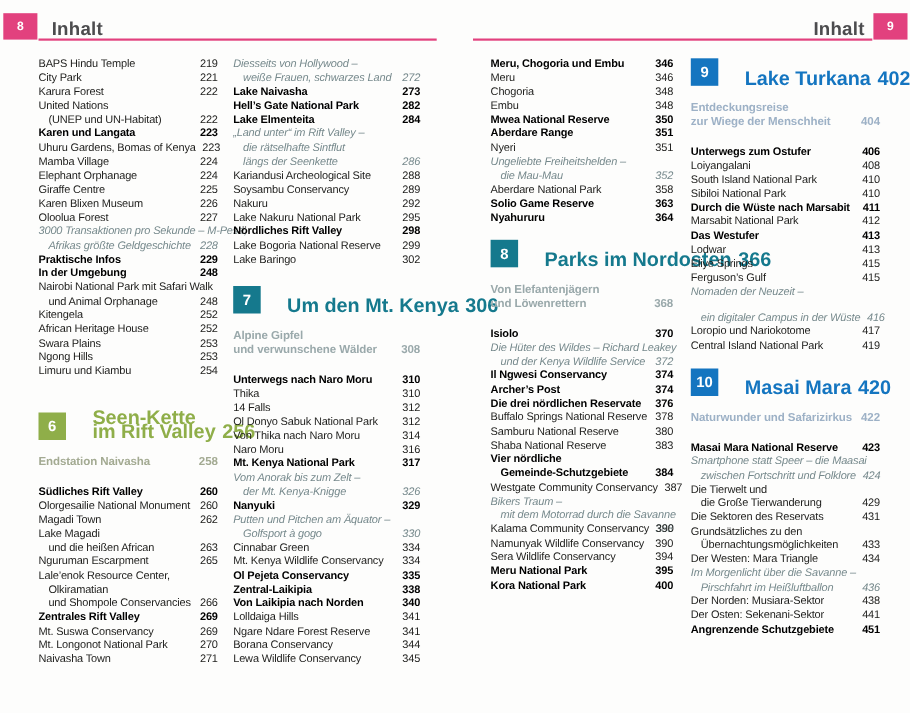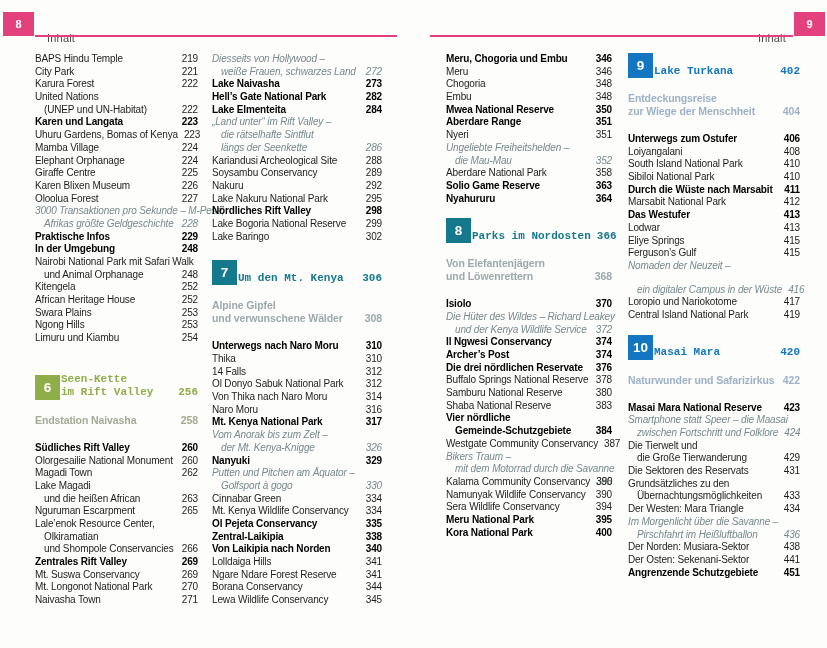--- a/index.html
+++ b/index.html
@@ -12,21 +12,21 @@
   .sheet{position:absolute;inset:0;}
   
   .hdr-tab{
     position:absolute;top:12px;width:31px;height:24px;
     display:flex;align-items:center;justify-content:center;
     color:#fff;font-weight:bold;font-size:11px;
   }
   #tab-left{left:3px;}
   #tab-right{right:2px;}
   .hdr-title{
-    position:absolute;top:32px;font-size:11px;font-weight:normal;
+    position:absolute;top:17px;font-size:17px;font-weight:bold;
     color:#4c4c4e;letter-spacing:.2px;
   }
   #hdr-title-left{left:47px;}
   #hdr-title-right{right:41px;}
   .hdr-rule{position:absolute;top:35px;height:2px;}
   #rule-left{left:35px;width:362px;}
   #rule-right{left:430px;width:363px;}
   
   .col{position:absolute;top:53px;}
   #col1{left:35px;width:163px;}
@@ -43,21 +43,21 @@
   .st-n{color:#1d1d1b;}
   .st-b{color:#000;font-weight:bold;}
   .st-it{font-style:italic;}
   
   .chapter{display:flex;align-items:flex-end;margin-bottom:14px;}
   .ch-badge{
     min-width:25px;height:25px;padding:0 2px;box-sizing:border-box;
     display:flex;align-items:center;justify-content:center;
     color:#fff;font-weight:bold;font-size:13.5px;flex:0 0 auto;
   }
-  .ch-body{flex:1;margin-left:1px;font-weight:bold;font-size:11px;line-height:13.5px;font-family:Liberation Mono, monospace;}
+  .ch-body{flex:1;margin-left:24px;font-weight:bold;font-size:18px;line-height:13.5px;}
   .ch-line{white-space:nowrap;}
   .ch-last{display:flex;align-items:baseline;}
   .ch-pg{margin-left:auto;padding-left:6px;}
   
   .tagline{margin-bottom:15px;font-weight:bold;}
   .tagline .row{font-size:10.5px;height:13px;line-height:13px;letter-spacing:-.1px;}
 </style>
 </head>
 <body>
 

